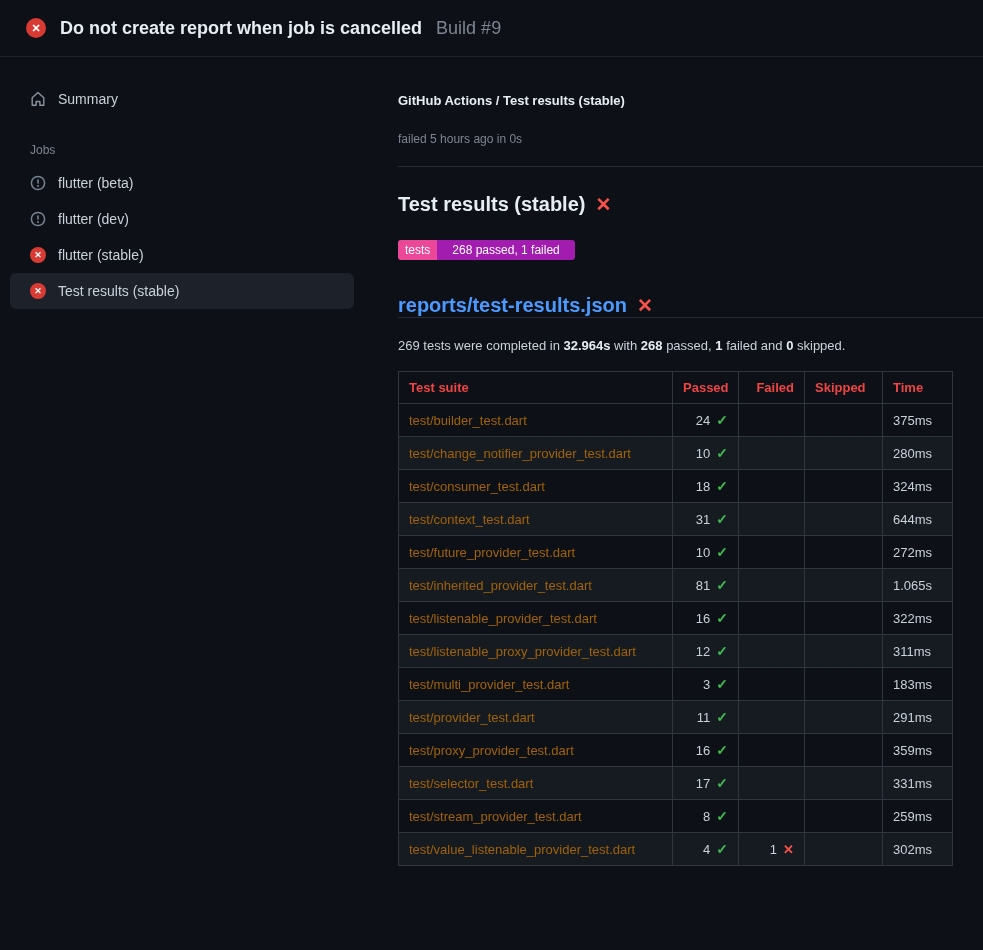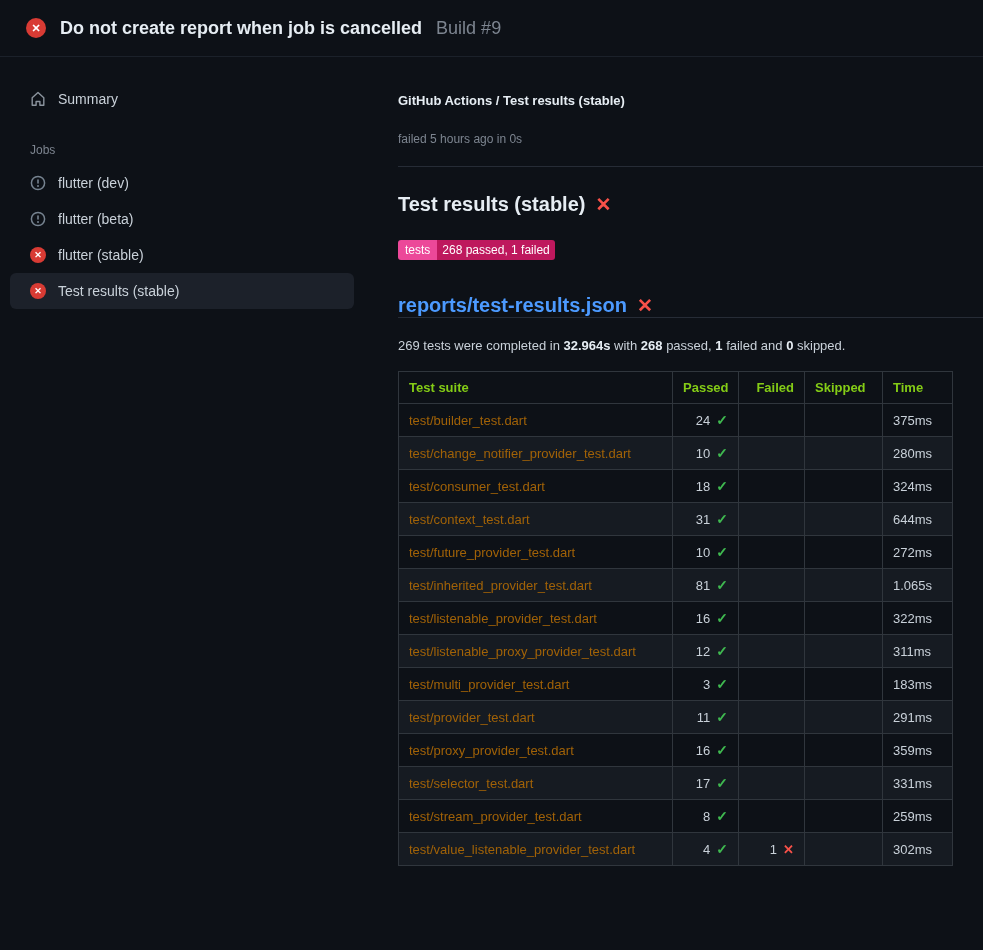--- a/index.html
+++ b/index.html
@@ -51,40 +51,40 @@
     display:flex; align-items:center; gap:10px;
     margin-top:26px; font-size:20px; font-weight:700; color:#e6edf3;
   }
   .x-mark { color:#f85149; font-weight:700; font-size:19px; line-height:1; }
 
   .badge {
     display:inline-flex; margin-top:24px; border-radius:3px; overflow:hidden;
     font-size:12px; line-height:1; font-weight:400;
   }
   .badge .badge-label { background:#ec4899; color:#fff; padding:4px 7px; }
-  .badge .badge-value { background:#be185d; color:#fff; padding:4px 5px; }
+  .badge .badge-value { background:#a21caf; color:#fff; padding:4px 15px; }
 
   .report-heading-wrap { margin-top:34px; border-bottom:1px solid #262c36; }
   .report-heading {
     display:inline-flex; align-items:center; gap:10px;
     font-size:20px; font-weight:700; color:#4c9aff; text-decoration:none;
   }
 
   .summary-line { font-size:13px; color:#c9d1d9; margin-top:20px; white-space:pre-wrap; }
   .summary-line b { color:#e6edf3; font-weight:700; }
 
   
   table.results {
     margin-top:18px; border-collapse:collapse; table-layout:fixed;
     width:554px; font-size:13px;
   }
   table.results th, table.results td {
     border:1px solid #30363d; padding:8px 10px; vertical-align:middle;
   }
-  table.results th { text-align:left; color:#84cc16; font-weight:700; }
+  table.results th { text-align:left; color:#ef4444; font-weight:700; }
   table.results th.num, table.results td.num { text-align:right; }
   tbody tr:nth-child(even) { background:#161b22; }
   td.suite a { color:#a16207; text-decoration:none; cursor:pointer; }
   td.num .cellwrap { display:inline-flex; align-items:center; gap:6px; justify-content:flex-end; }
   .check { color:#3fb950; font-weight:700; font-size:14px; }
   .check::before { content:"\2713"; }
   .cross { color:#f85149; font-weight:700; font-size:13px; }
   .cross::before { content:"\2715"; }
   td.time { color:#c9d1d9; }
 </style>
@@ -112,32 +112,32 @@
     <div class="jobs-label">Jobs</div>
 
     <div class="side-item">
       <span class="ic">
         <svg viewBox="0 0 16 16" width="16" height="16">
           <circle cx="8" cy="8" r="6.6" fill="none" stroke="#768390" stroke-width="1.5"></circle>
           <rect x="7.2" y="4.2" width="1.6" height="4.6" rx="0.8" fill="#768390"></rect>
           <circle cx="8" cy="11.1" r="1" fill="#768390"></circle>
         </svg>
       </span>
-      <span>flutter (dev)</span>
+      <span>flutter (beta)</span>
     </div>
 
     <div class="side-item">
       <span class="ic">
         <svg viewBox="0 0 16 16" width="16" height="16">
           <circle cx="8" cy="8" r="6.6" fill="none" stroke="#768390" stroke-width="1.5"></circle>
           <rect x="7.2" y="4.2" width="1.6" height="4.6" rx="0.8" fill="#768390"></rect>
           <circle cx="8" cy="11.1" r="1" fill="#768390"></circle>
         </svg>
       </span>
-      <span>flutter (beta)</span>
+      <span>flutter (dev)</span>
     </div>
 
     <div class="side-item">
       <span class="fail-circle sm">✕</span>
       <span>flutter (stable)</span>
     </div>
 
     <div class="side-item selected">
       <span class="fail-circle sm">✕</span>
       <span>Test results (stable)</span>

